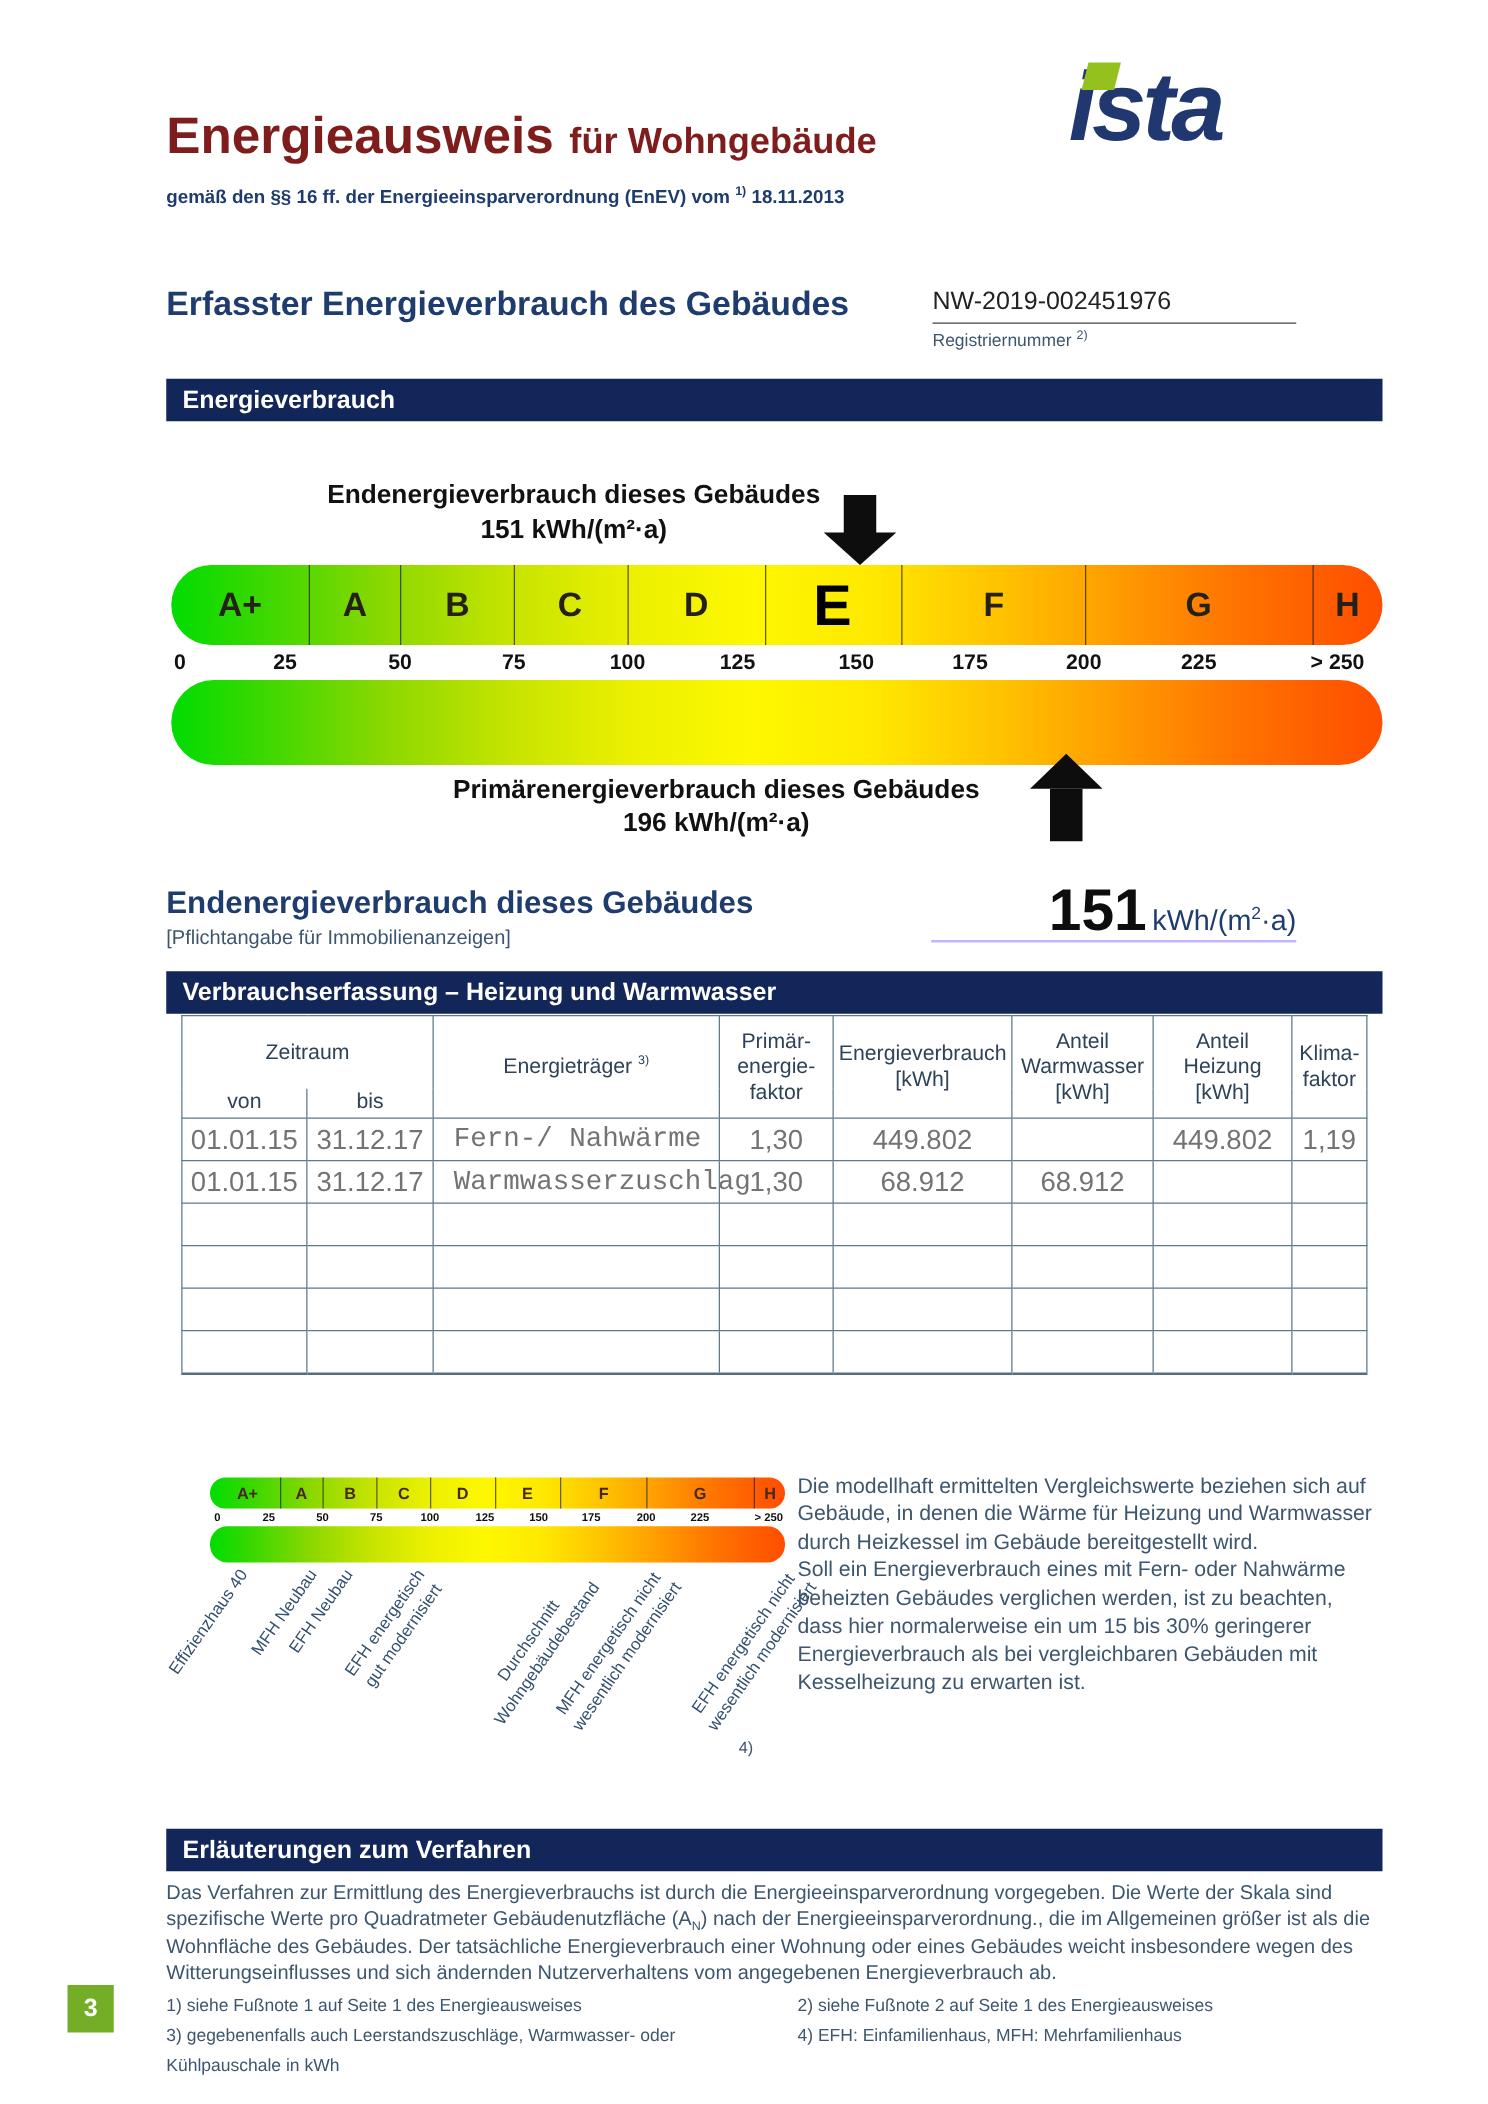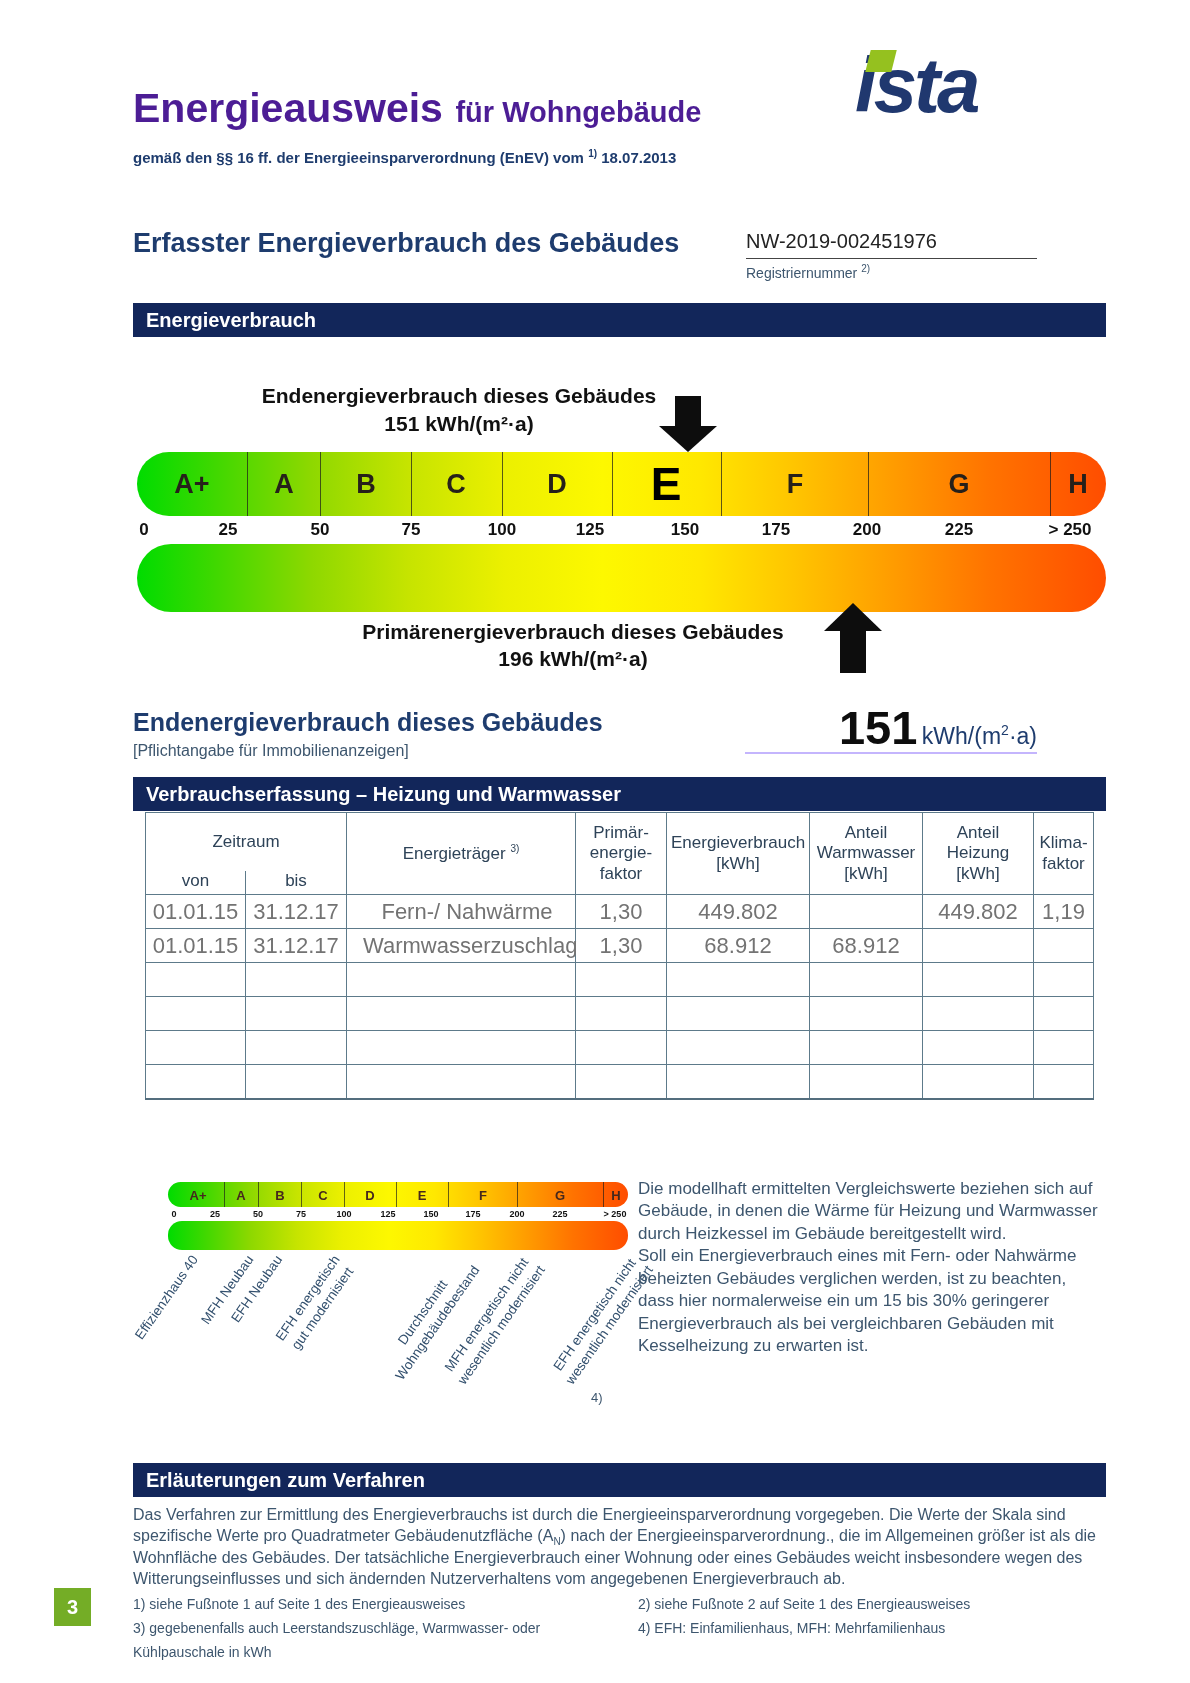--- a/index.html
+++ b/index.html
@@ -1,20 +1,20 @@
 <!DOCTYPE html>
 <html><head>
 <meta charset="utf-8">
 <style>
   html,body{margin:0;padding:0;background:#fff;}
   body{width:1190px;height:1683px;position:relative;font-family:"Liberation Sans",sans-serif;color:#111;}
   .content{position:absolute;left:133px;top:0;width:973px;height:100%;}
 
   
-  .title{position:absolute;top:85px;left:0;white-space:nowrap;color:#4c1d95;}
+  .title{position:absolute;top:85px;left:0;white-space:nowrap;color:#7f1d1d;}
   .title .big{font-size:41px;font-weight:bold;}
   .title .small{font-size:29px;font-weight:bold;}
   .subtitle{position:absolute;top:148px;left:0;font-size:15px;font-weight:bold;color:#1e3c6e;}
   sup{font-size:10px;}
   .logo{position:absolute;top:46px;left:722px;font-size:78px;font-weight:bold;font-style:italic;letter-spacing:-3px;color:#20386f;line-height:1;}
   .logo .dot{position:absolute;left:13px;top:4px;width:26px;height:22px;background:#95c11f;transform:skewX(-14deg);}
 
   
   .h2{position:absolute;top:228px;left:0;font-size:27px;font-weight:bold;color:#1e3c6e;}
   .regblock{position:absolute;top:230px;left:613px;width:291px;}
@@ -50,21 +50,21 @@
 
   
   .vtable{position:absolute;top:812px;left:12px;border-collapse:collapse;table-layout:fixed;width:948px;}
   .vtable th,.vtable td{border:1px solid #5d7a8a;padding:0 4px;box-sizing:border-box;}
   .vtable th{font-weight:normal;font-size:17px;color:#2e4358;text-align:center;vertical-align:middle;white-space:pre-line;line-height:1.18;}
   .vtable tr.hmain th{height:58px;}
   .vtable tr.hsub th{height:24px;vertical-align:bottom;padding-bottom:3px;}
   .vtable th.nb{border-bottom:none;}
   .vtable th.nt{border-top:none;}
   .vtable td{height:34px;font-size:22px;color:#737373;text-align:center;}
-  .vtable td:nth-child(3){text-align:center;padding-left:16px;}
+  .vtable td:nth-child(3){text-align:left;padding-left:16px;font-family:Liberation Mono, monospace;}
   .vtable tr:last-child td{border-bottom:2px solid #546e7e;}
 
   
   .compblock{position:absolute;top:1170px;left:0;width:973px;height:292px;}
   .sscale{position:absolute;left:35px;top:12px;width:460px;height:80px;}
   .sletter{position:absolute;left:0;top:0;width:460px;height:25px;border-radius:13px;}
   .sseg{position:absolute;top:50%;transform:translate(-50%,-50%);font-weight:bold;font-size:13px;color:#46281c;}
   .sdiv{position:absolute;top:0;height:25px;width:1px;background:rgba(25,25,25,.65);}
   .sstrip{position:absolute;left:0;top:25px;width:460px;height:14px;background:#fff;}
   .stick{position:absolute;top:2px;transform:translateX(-50%);font-weight:bold;font-size:9px;color:#111;white-space:nowrap;}
@@ -89,21 +89,21 @@
 
 <div class="content">
 
   <div class="title">
     <span class="big">Energieausweis</span>
     <span class="small">&nbsp;<span>für Wohngebäude</span></span>
   </div>
   <div class="subtitle">
     <span>gemäß den §§ 16 ff. der Energieeinsparverordnung (EnEV) vom</span>
     <sup>1)</sup>
-    <span>18.07.2013</span>
+    <span>18.11.2013</span>
   </div>
   <div class="logo">
     <span>ista</span>
     <span class="dot"></span>
   </div>
 
   <div class="h2">Erfasster Energieverbrauch des Gebäudes</div>
   <div class="regblock">
     <div class="regnum">NW-2019-002451976</div>
     <div class="reglabel">

